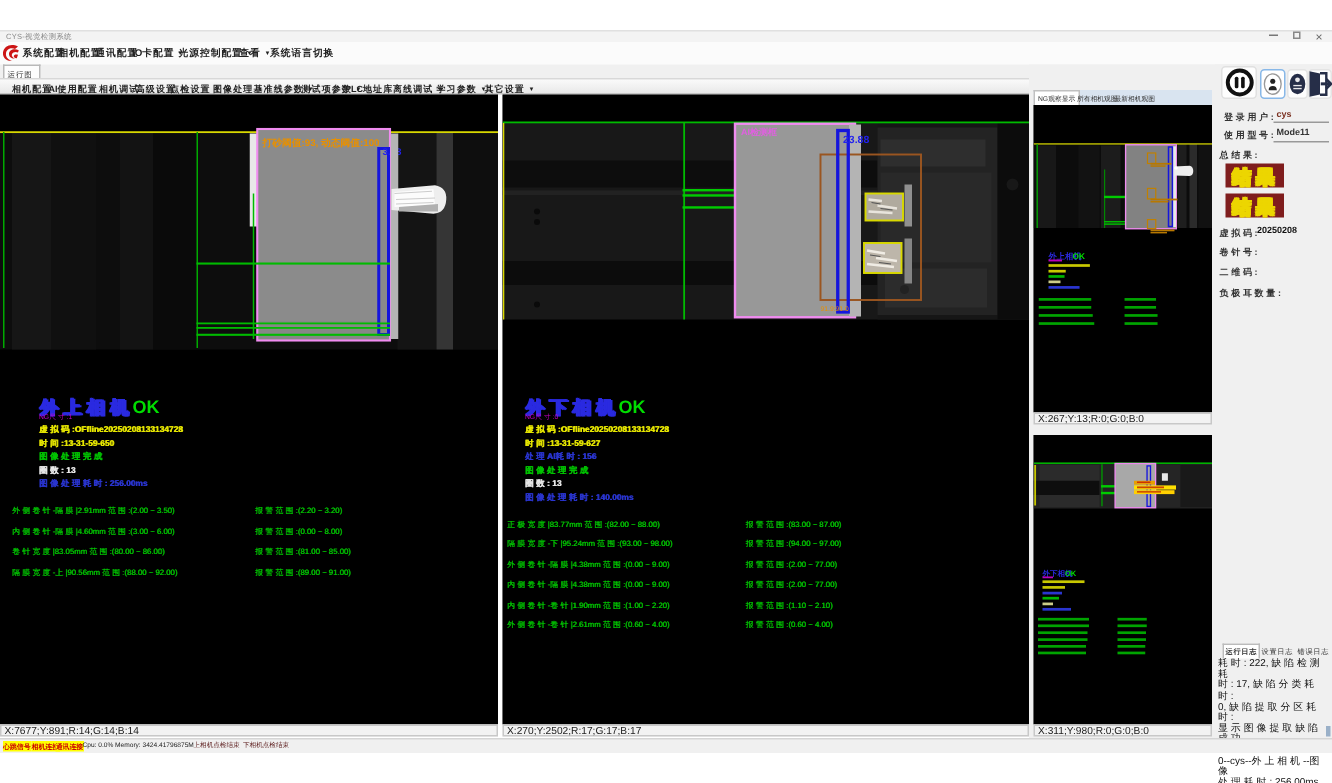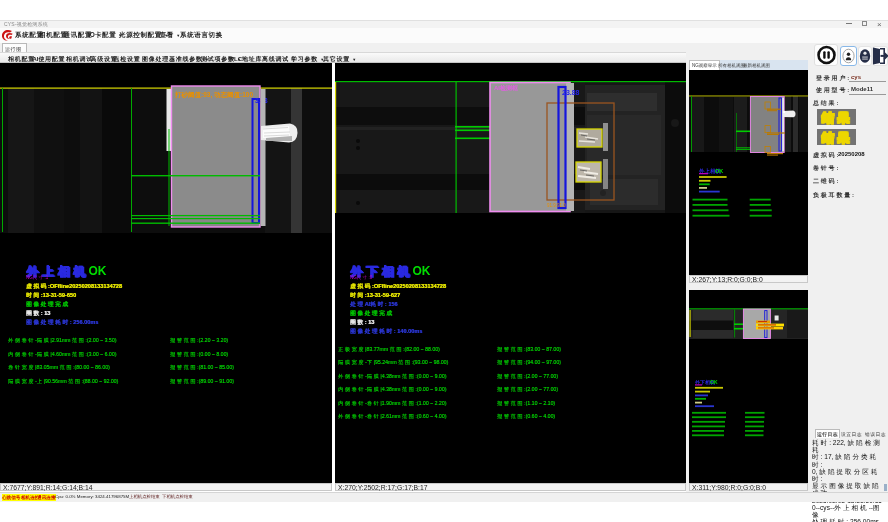--- a/index.html
+++ b/index.html
@@ -38,21 +38,21 @@
 .t-mag { color:#cc00cc; font-size:4.5px; white-space:nowrap; }
 .t-yel { color:#e8e800; font-size:5.6px; font-weight:bold; white-space:nowrap; text-shadow:0.4px 0 0 #e8e800; }
 .t-grn { color:#00c400; font-size:5.6px; font-weight:bold; white-space:nowrap; text-shadow:0.4px 0 0 #00c400; }
 .t-wht { color:#e8e8e8; font-size:5.6px; font-weight:bold; white-space:nowrap; text-shadow:0.4px 0 0 #e8e8e8; }
 .t-blu { color:#2a35d0; font-size:5.6px; font-weight:bold; white-space:nowrap; text-shadow:0.4px 0 0 #2a35d0; }
 .mrow { color:#00c400; font-size:5.2px; white-space:nowrap; text-shadow:0.35px 0 0 #00c400; }
 
 #sidebar { left:810px; top:43px; width:78px; height:459px; background:#f0f0f0; }
 .sblabel { font-size:6px; font-weight:bold; color:#333; white-space:nowrap; }
 .sbval { font-size:6px; font-weight:bold; color:#111; white-space:nowrap; }
-.resbox { left:817px; width:39px; height:16px; background:#737373; color:#ecd600; font-weight:bold; font-size:12px; text-align:center; line-height:16px; text-shadow:1px 0 0 #ecd600,0 1px 0 #ecd600,1px 1px 0 #ecd600,2px 0 0 #ecd600,0 2px 0 #ecd600,2px 1px 0 #ecd600,1px 2px 0 #ecd600,2px 2px 0 #ecd600; letter-spacing:2.5px; }
+.resbox { left:817px; width:39px; height:16px; background:#7f1d1d; color:#ecd600; font-weight:bold; font-size:12px; text-align:center; line-height:16px; text-shadow:1px 0 0 #ecd600,0 1px 0 #ecd600,1px 1px 0 #ecd600,2px 0 0 #ecd600,0 2px 0 #ecd600,2px 1px 0 #ecd600,1px 2px 0 #ecd600,2px 2px 0 #ecd600; letter-spacing:2.5px; }
 #logtext { left:812px; top:439px; width:76px; font-size:6.6px; color:#111; line-height:7.2px; }
 
 #bottombar { left:0; top:492px; width:888px; height:10px; background:#f0f0f0; border-top:1px solid #d5d5d5; }
 .chip { top:493.5px; background:#ffff00; color:#cc0000; font-size:4.6px; font-weight:bold; height:7px; line-height:7px; padding:0 0.5px; letter-spacing:0; }
 .btxt { top:494px; font-size:4.4px; color:#222; white-space:nowrap; letter-spacing:0; }
 </style>
 </head>
 <body>
 <div id="app">
 

